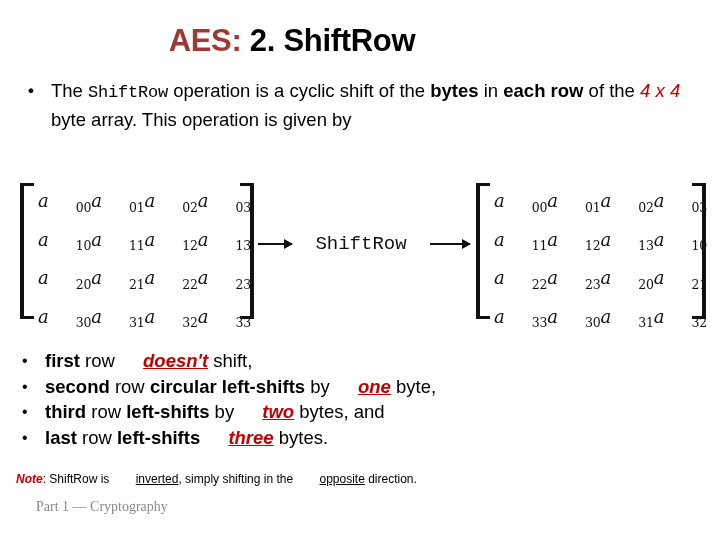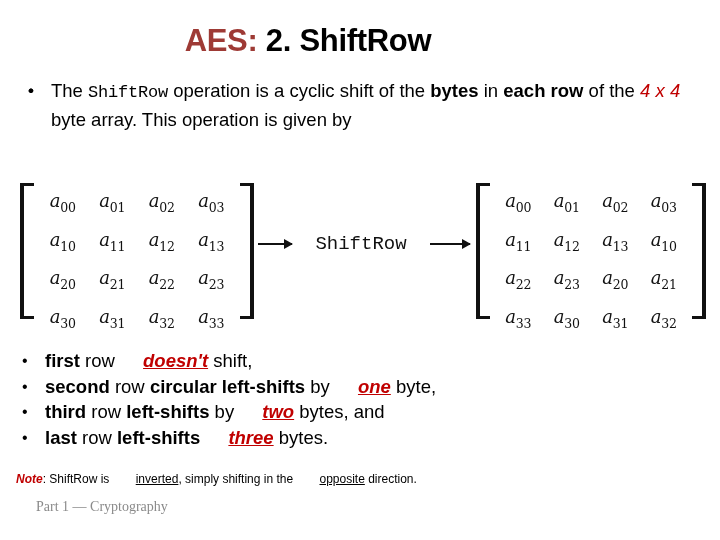--- a/index.html
+++ b/index.html
@@ -21,21 +21,20 @@
     position: absolute;
     top: 22px;
     left: 0;
     width: 584px;
     text-align: center;
     font-size: 31px;
     font-weight: bold;
     line-height: 38px;
     letter-spacing: -0.3px;
     white-space: nowrap;
-    margin-left: 16px;
   }
   .title-aes { color: #9e3a35; }
   .title-rest { color: #000000; }
 
   
   .top-list {
     position: absolute;
     top: 77px;
     left: 18px;
     width: 690px;
@@ -106,20 +105,21 @@
     text-align: center;
     line-height: 32px;
     white-space: nowrap;
     color: #111;
   }
   .cell sub {
     font-size: 12.5px;
     font-style: normal;
     font-family: "DejaVu Serif", "Liberation Serif", serif;
     letter-spacing: -0.2px;
+    margin-left: 27px;
   }
 
   .arrow-label {
     position: absolute;
     left: 258px;
     top: 50px;
     width: 212px;
     display: flex;
     align-items: center;
     justify-content: space-between;

